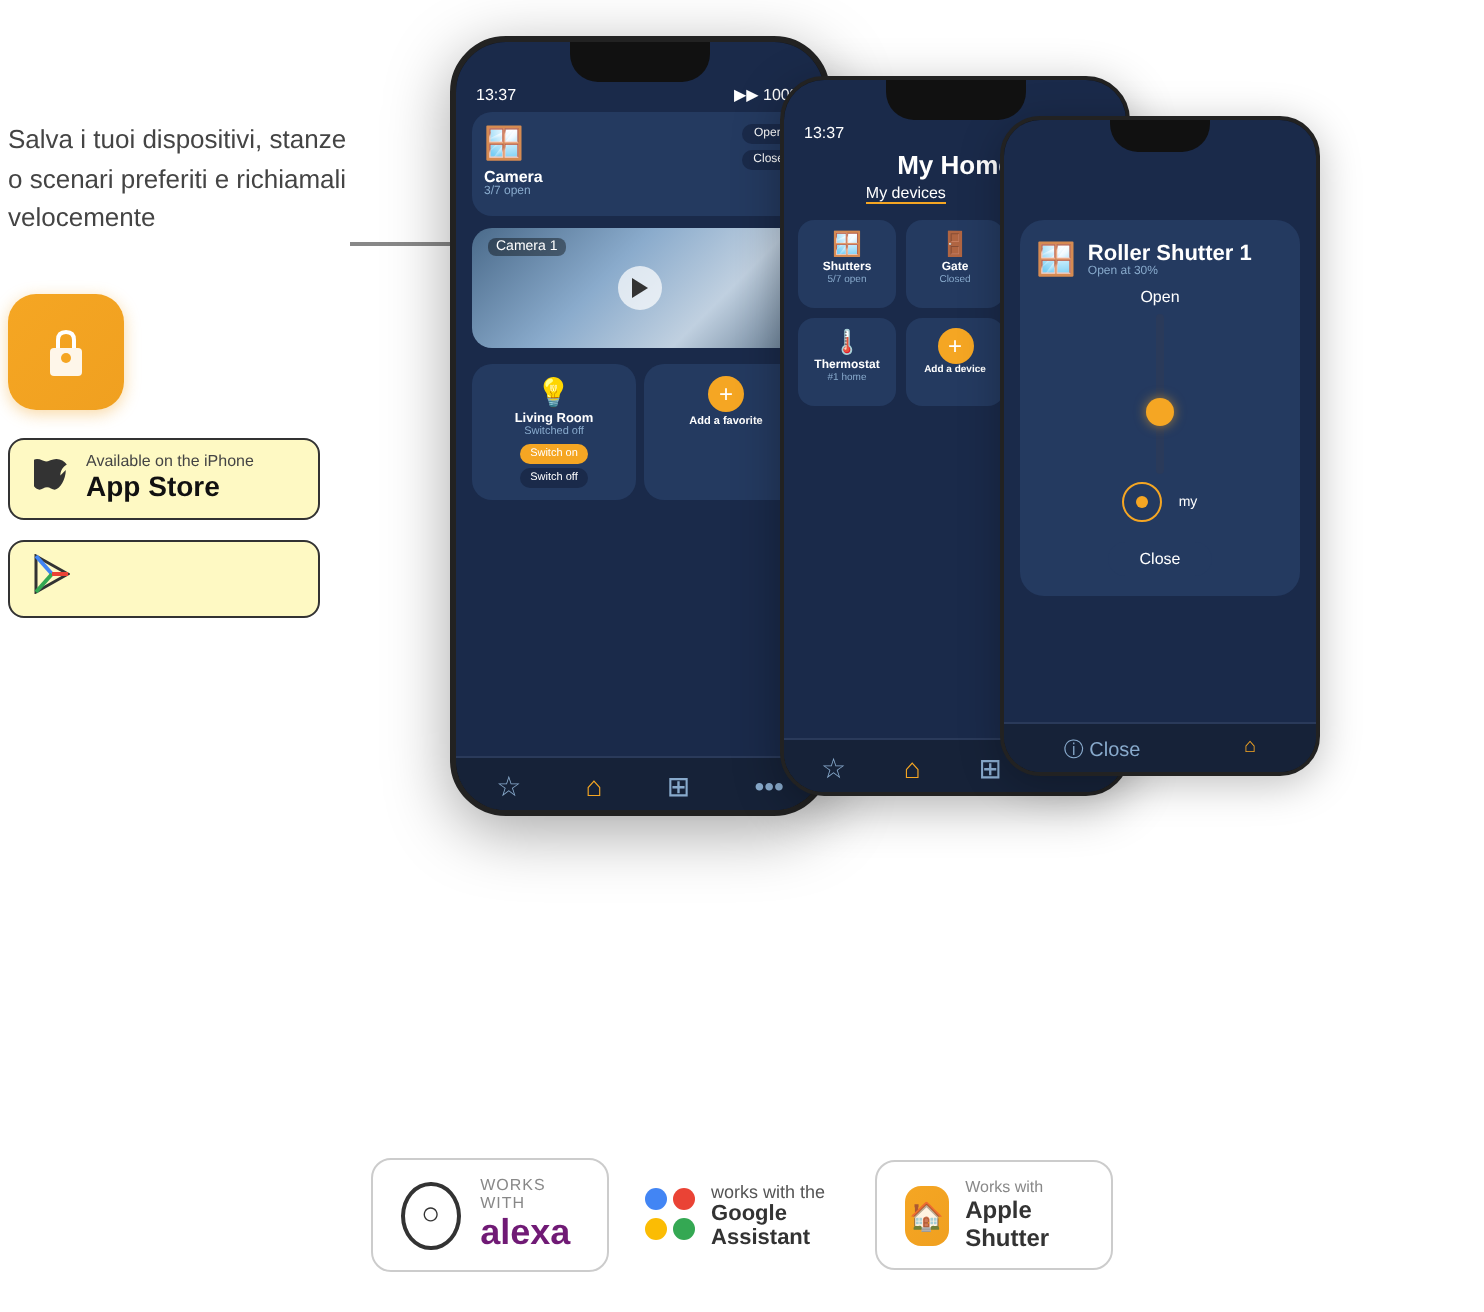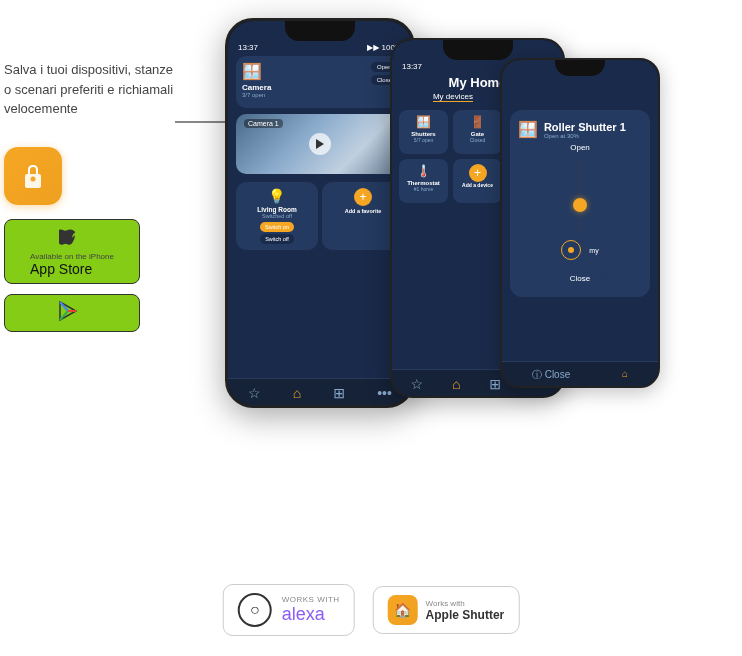--- a/index.html
+++ b/index.html
@@ -41,29 +41,28 @@
     .app-icon svg { width: 32px; height: 32px; }
 
     
     .badge {
       display: flex;
       align-items: center;
       border: 1.5px solid #333;
       border-radius: 8px;
       padding: 6px 12px;
       margin-bottom: 10px;
-      width: 136px;
+      width: 156px;
       cursor: pointer;
-      background: #84cc16;
-      flex-direction: column;
+      background: #fef9c3;
     }
     .badge-icon { margin-right: 8px; flex-shrink: 0; }
     .badge-text-wrap { display: flex; flex-direction: column; }
     .badge-small { font-size: 8px; color: #444; }
-    .badge-big { font-size: 14px; font-weight: 400; color: #111; line-height: 1.2; }
+    .badge-big { font-size: 14px; font-weight: 700; color: #111; line-height: 1.2; }
 
     
     
     .phone-main {
       position: absolute;
       left: 225px;
       top: 18px;
       width: 190px;
       height: 390px;
       border-radius: 28px;
@@ -368,21 +367,21 @@
     }
     .alexa-ring {
       width: 34px; height: 34px;
       border-radius: 50%;
       border: 2px solid #333;
       display: flex; align-items: center; justify-content: center;
       font-size: 16px; color: #333;
     }
     .alexa-text-wrap { display: flex; flex-direction: column; }
     .alexa-small { font-size: 8px; color: #888; text-transform: uppercase; letter-spacing: 0.5px; }
-    .alexa-big { font-size: 18px; font-weight: 400; color: #8b5cf6; }
+    .alexa-big { font-size: 18px; font-weight: 700; color: #701a75; }
 
     .google-badge {
       display: flex;
       align-items: center;
       gap: 8px;
     }
     .google-dots {
       display: grid;
       grid-template-columns: 1fr 1fr;
       gap: 3px;
@@ -624,20 +623,32 @@
 <div class="bottom-badges">
 
   <div class="alexa-badge">
     <div class="alexa-ring">○</div>
     <div class="alexa-text-wrap">
       <span class="alexa-small">WORKS WITH</span>
       <span class="alexa-big">alexa</span>
     </div>
   </div>
 
+  <div class="google-badge">
+    <div class="google-dots">
+      <div class="dot dot-blue"></div>
+      <div class="dot dot-red"></div>
+      <div class="dot dot-yellow"></div>
+      <div class="dot dot-green"></div>
+    </div>
+    <div class="google-text-wrap">
+      <span class="google-small">works with the</span>
+      <span class="google-big">Google Assistant</span>
+    </div>
+  </div>
 
   <div class="homekit-badge">
     <div class="homekit-icon">🏠</div>
     <div class="homekit-text-wrap">
       <span class="homekit-small">Works with</span>
       <span class="homekit-big">Apple Shutter</span>
     </div>
   </div>
 </div>
 

